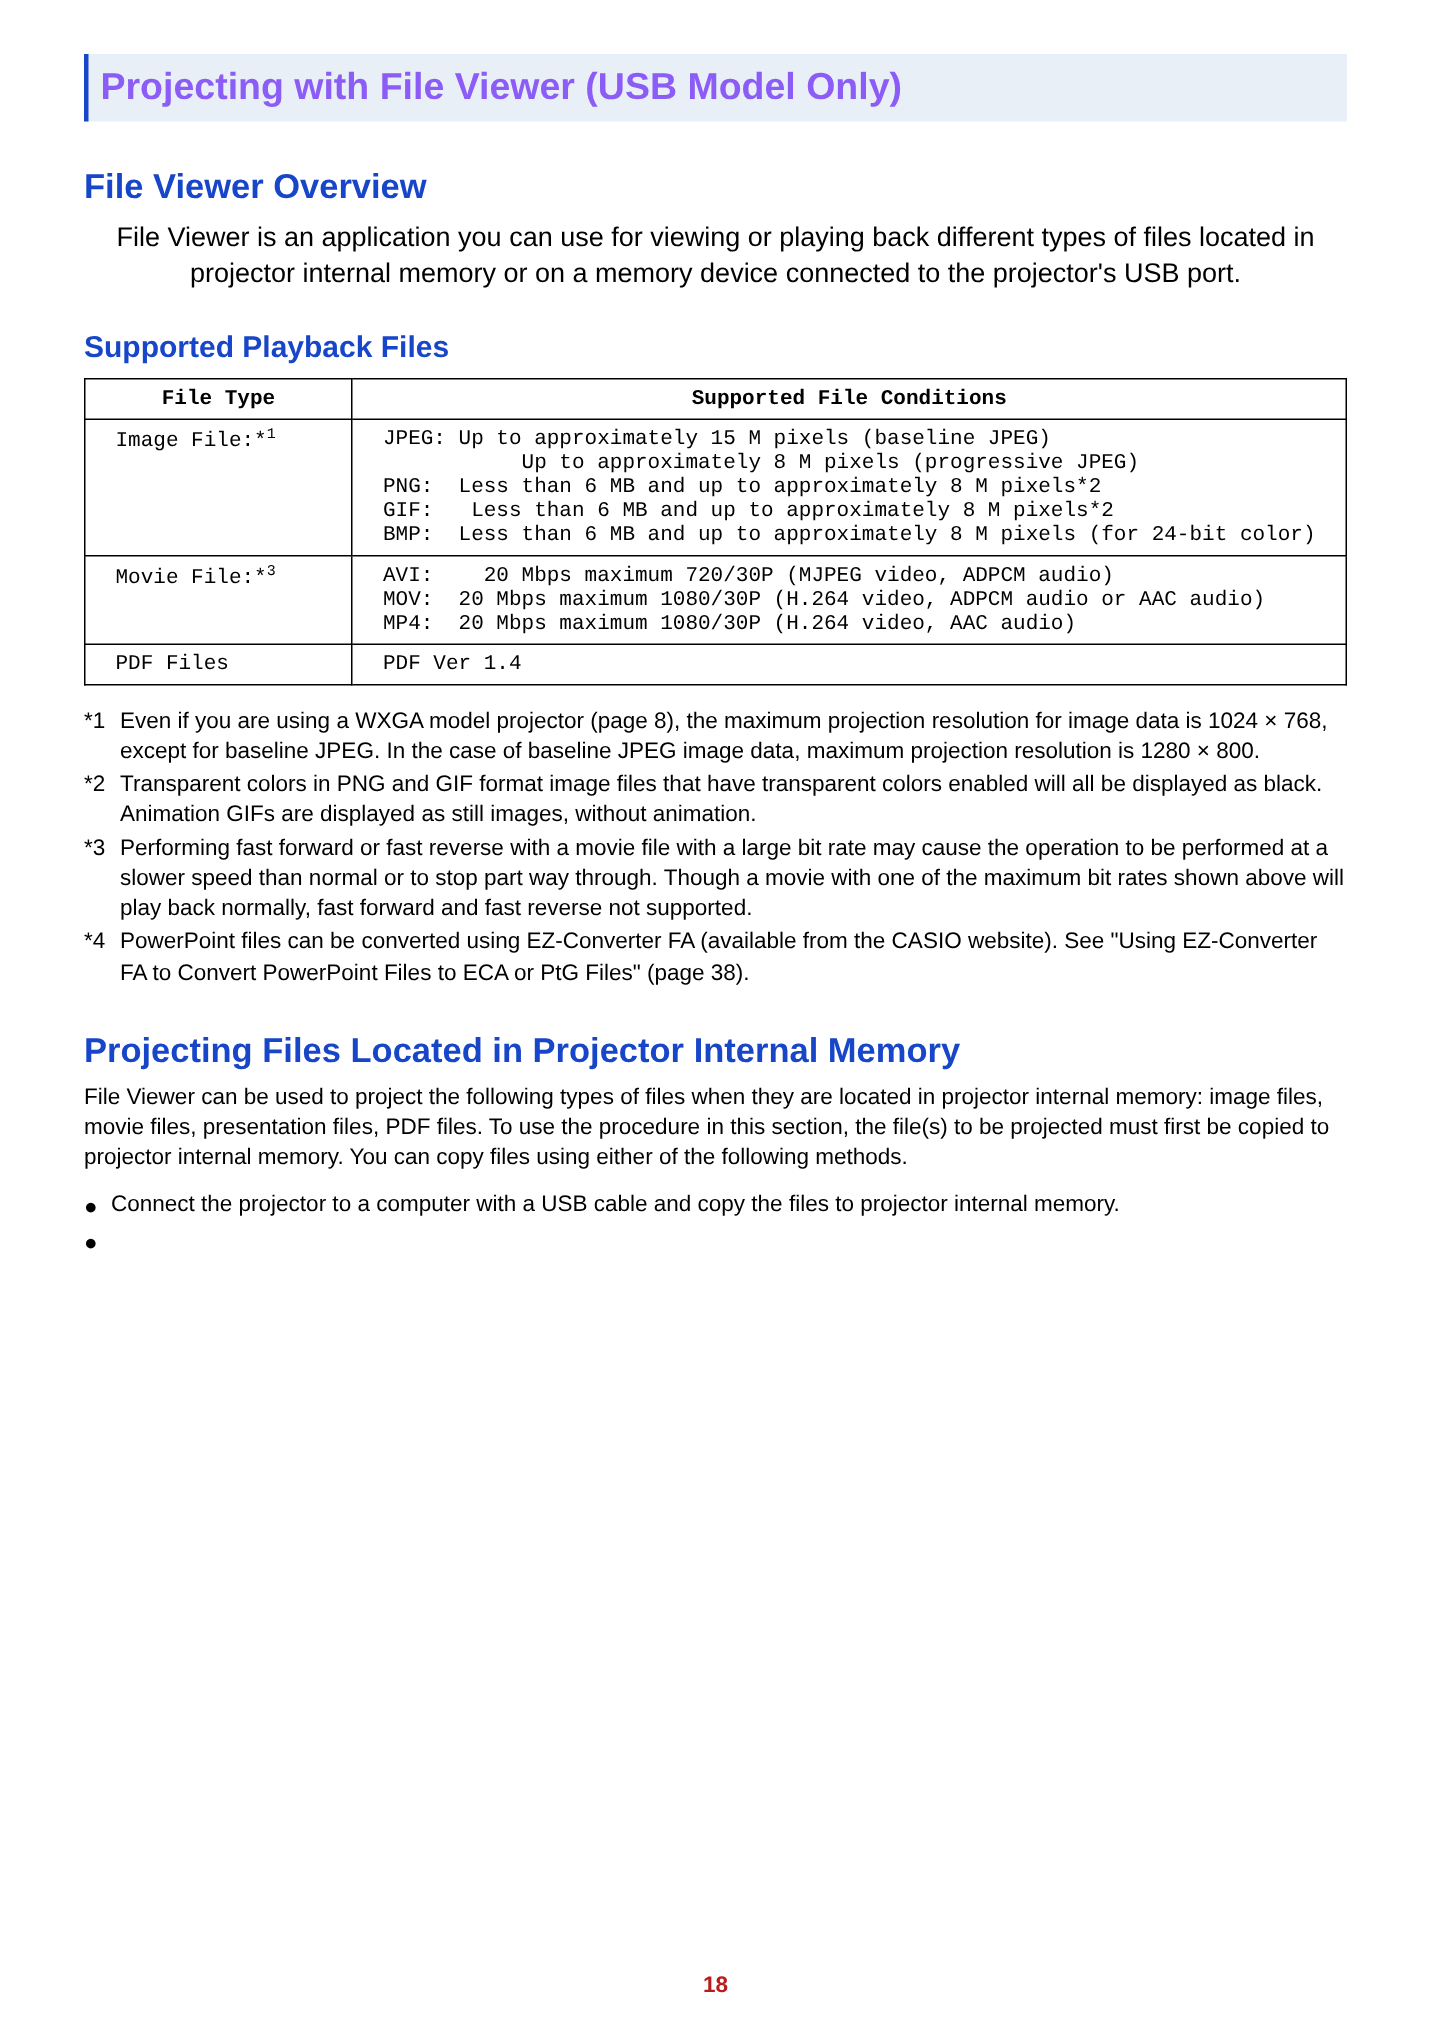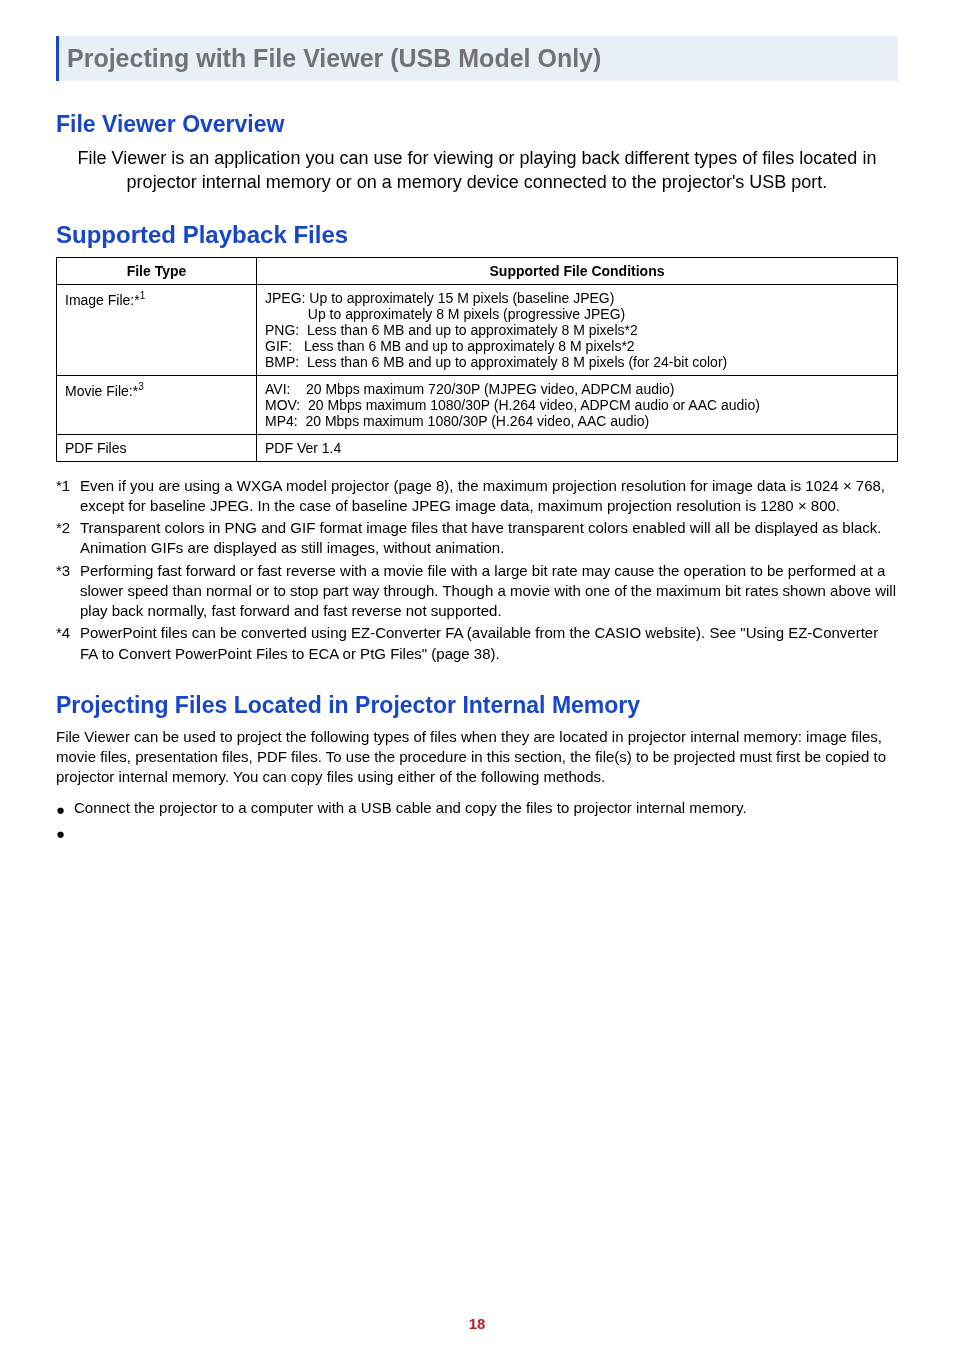--- a/index.html
+++ b/index.html
@@ -12,34 +12,34 @@
     padding: 36px 56px 24px 56px;
     position: relative;
   }
   .h1-band {
     background: #e9eff7;
     border-left: 3px solid #1846c8;
     padding: 8px 10px 8px 8px;
     margin-bottom: 30px;
   }
   .h1-band span {
-    color: #737373;
+    color: #8b5cf6;
     font-weight: bold;
     font-size: 25px;
   }
   .h2 {
     color: #1846c8;
     font-weight: bold;
     font-size: 23px;
     margin-bottom: 8px;
   }
   .h3 {
     color: #1846c8;
     font-weight: bold;
-    font-size: 24px;
+    font-size: 20px;
     margin-bottom: 8px;
   }
   .body-text {
     font-size: 18px;
     line-height: 1.35;
     margin-bottom: 26px;
     text-align: center;
   }
   .body-text2 {
     font-size: 15px;
@@ -47,23 +47,24 @@
     margin-bottom: 10px;
   }
   table {
     width: 100%;
     border-collapse: collapse;
     font-size: 14px;
     margin-bottom: 14px;
   }
   th, td {
     border: 1px solid #000;
-    padding: 5px 8px;
+    padding: 5px 20px;
     vertical-align: top;
     text-align: left;
+    font-family: Liberation Mono, monospace;
   }
   th {
     text-align: center;
     font-weight: bold;
   }
   .col1 { width: 200px; }
   sup { font-size: 10px; }
   .notes {
     font-size: 15px;
     line-height: 1.35;

